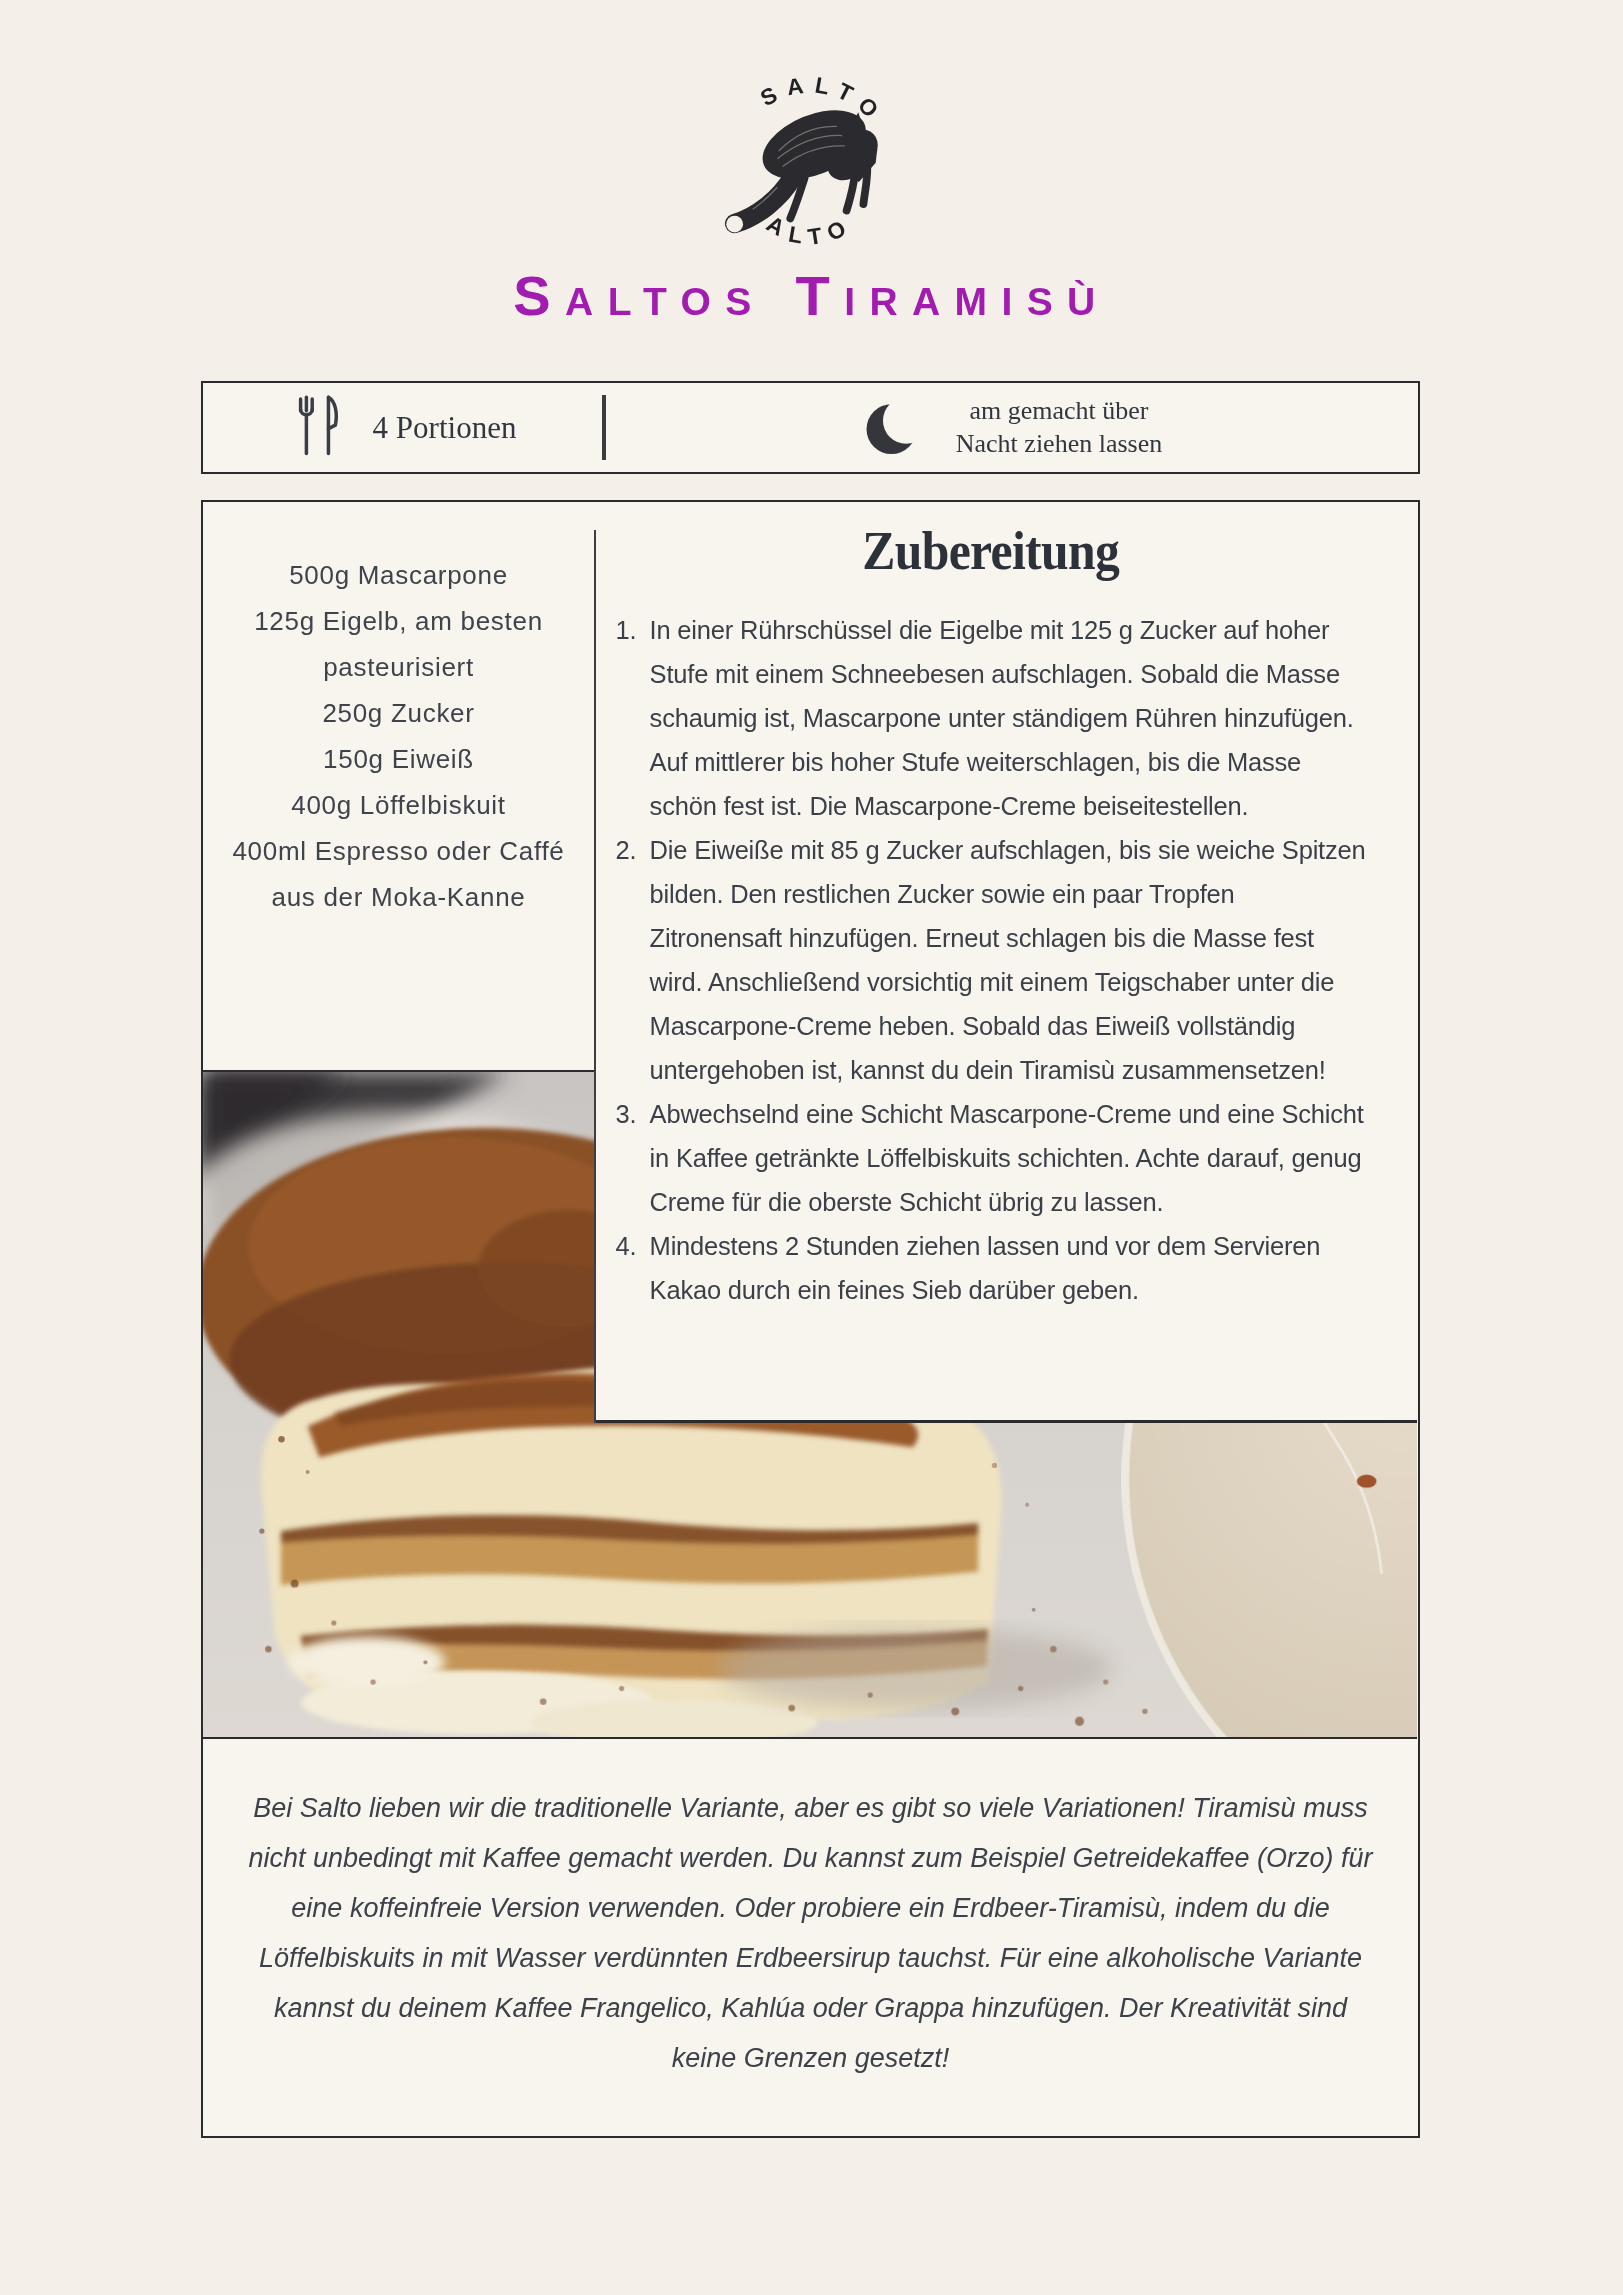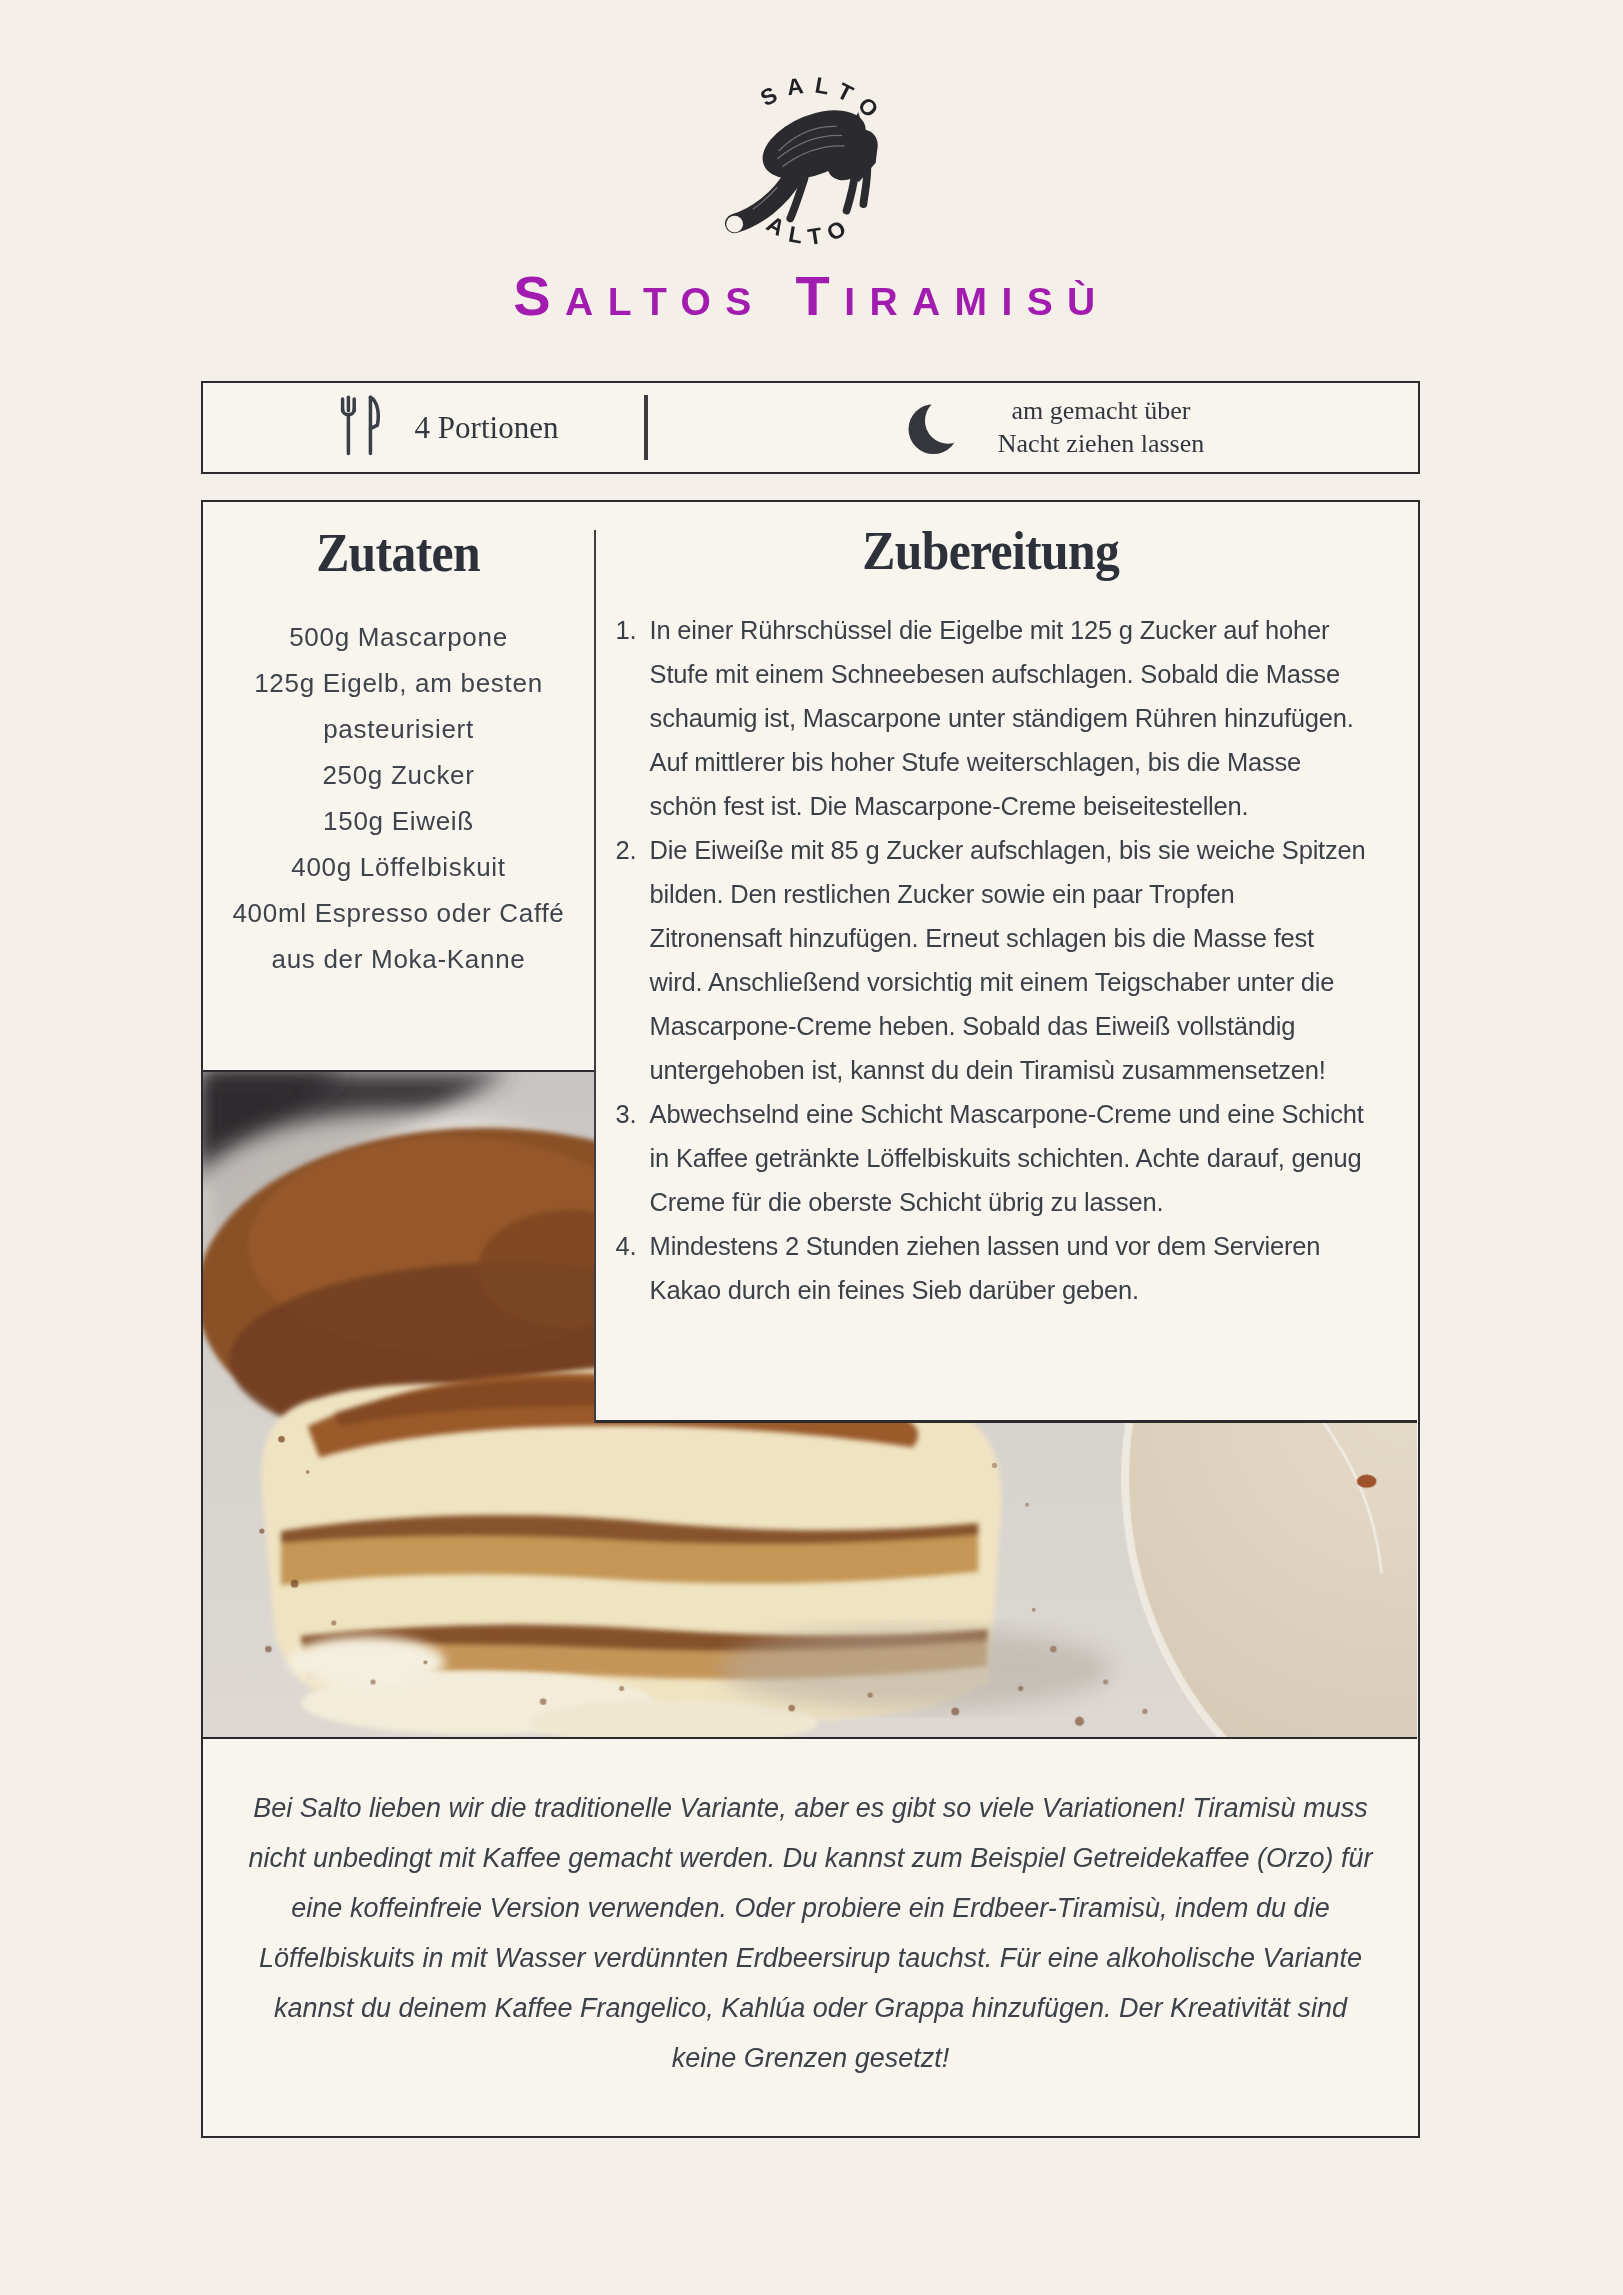--- a/index.html
+++ b/index.html
@@ -11,21 +11,21 @@
 
   
   .page-title{position:absolute;left:0;right:0;top:263px;text-align:center;
     font-family:"Liberation Sans",sans-serif;font-weight:700;font-size:56px;
     letter-spacing:14.4px;font-variant:small-caps;color:#a21caf;white-space:nowrap;}
 
   
   .meta-bar{position:absolute;left:201px;top:381px;width:1219px;height:93px;
     box-sizing:border-box;border:2.6px solid #2b2b2e;background:#f8f5ef;display:flex;align-items:stretch;}
   .meta-cell{display:flex;align-items:center;justify-content:center;gap:26px;
-    font-family:"Liberation Serif",serif;font-size:31px;color:#32363f;margin-left:42px;}
+    font-family:"Liberation Serif",serif;font-size:31px;color:#32363f;}
   .meta-cell.c1{width:399px;}
   .meta-cell.c2{width:437px;}
   .meta-cell.c3{flex:1;}
   .meta-divider{width:2px;background:#3c3c40;margin:11.8px 0;}
   .meta-note{font-size:26px;line-height:1.25;text-align:center;}
   .meta-icon{flex:0 0 auto;display:block;}
 
   
   .main-box{position:absolute;left:201px;top:500px;width:1219px;height:1638px;
     box-sizing:border-box;border:2.6px solid #2b2b2e;background:#f8f5ef;}
@@ -114,21 +114,20 @@
       <div class="meta-note">
         <span>am gemacht über</span><br>
         <span>Nacht ziehen lassen</span>
       </div>
     </div>
   </div>
 
   <div class="main-box">
 
     <div class="ingredients">
-      <h2 class="section-heading"><span>Zutaten</span></h2>
       <ul>
         <li>500g Mascarpone</li>
         <li>125g Eigelb, am besten pasteurisiert</li>
         <li>250g Zucker</li>
         <li>150g Eiweiß</li>
         <li>400g Löffelbiskuit</li>
         <li>400ml Espresso oder Caffé aus der Moka-Kanne</li>
       </ul>
     </div>
 

